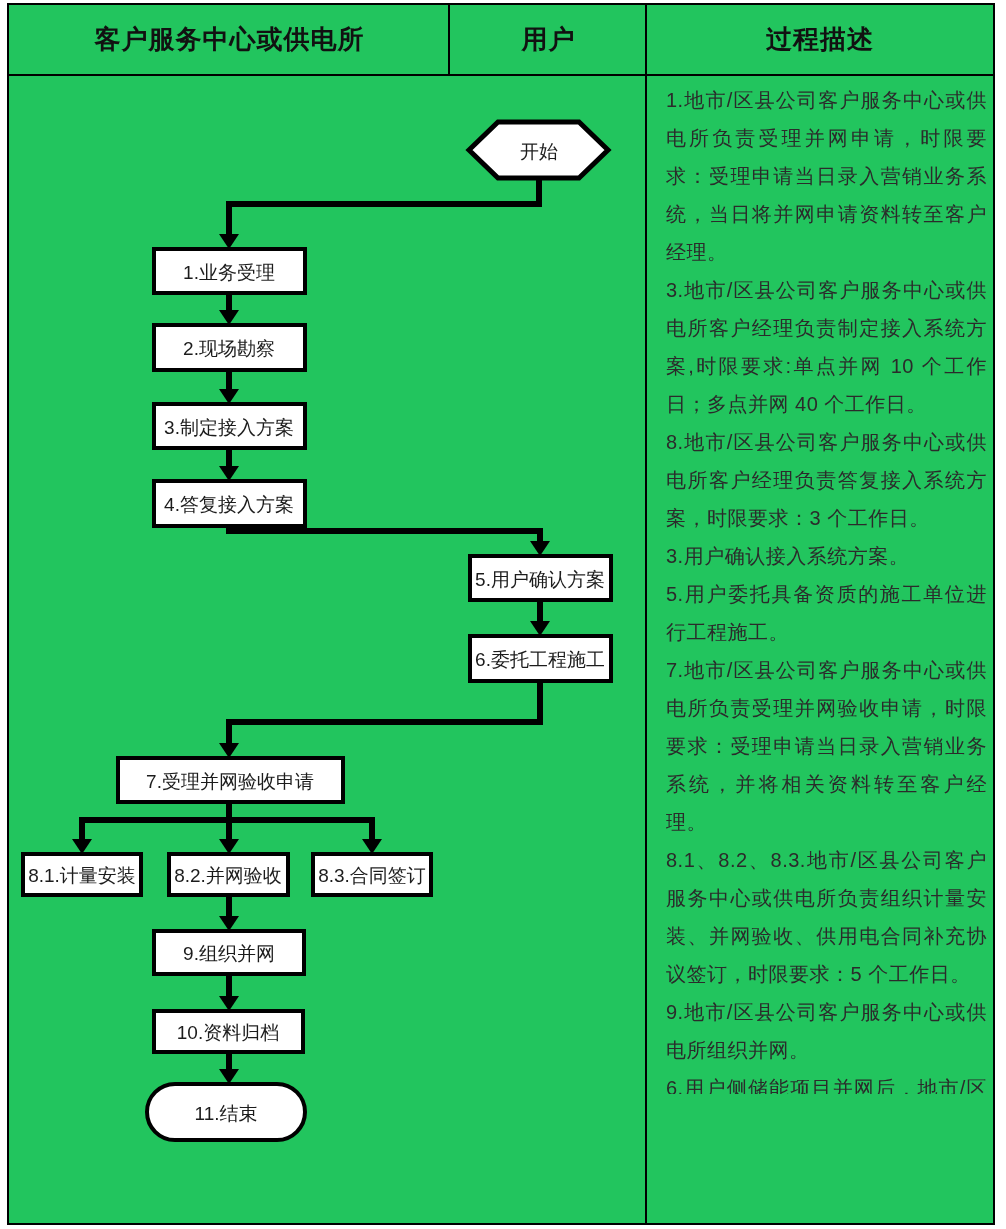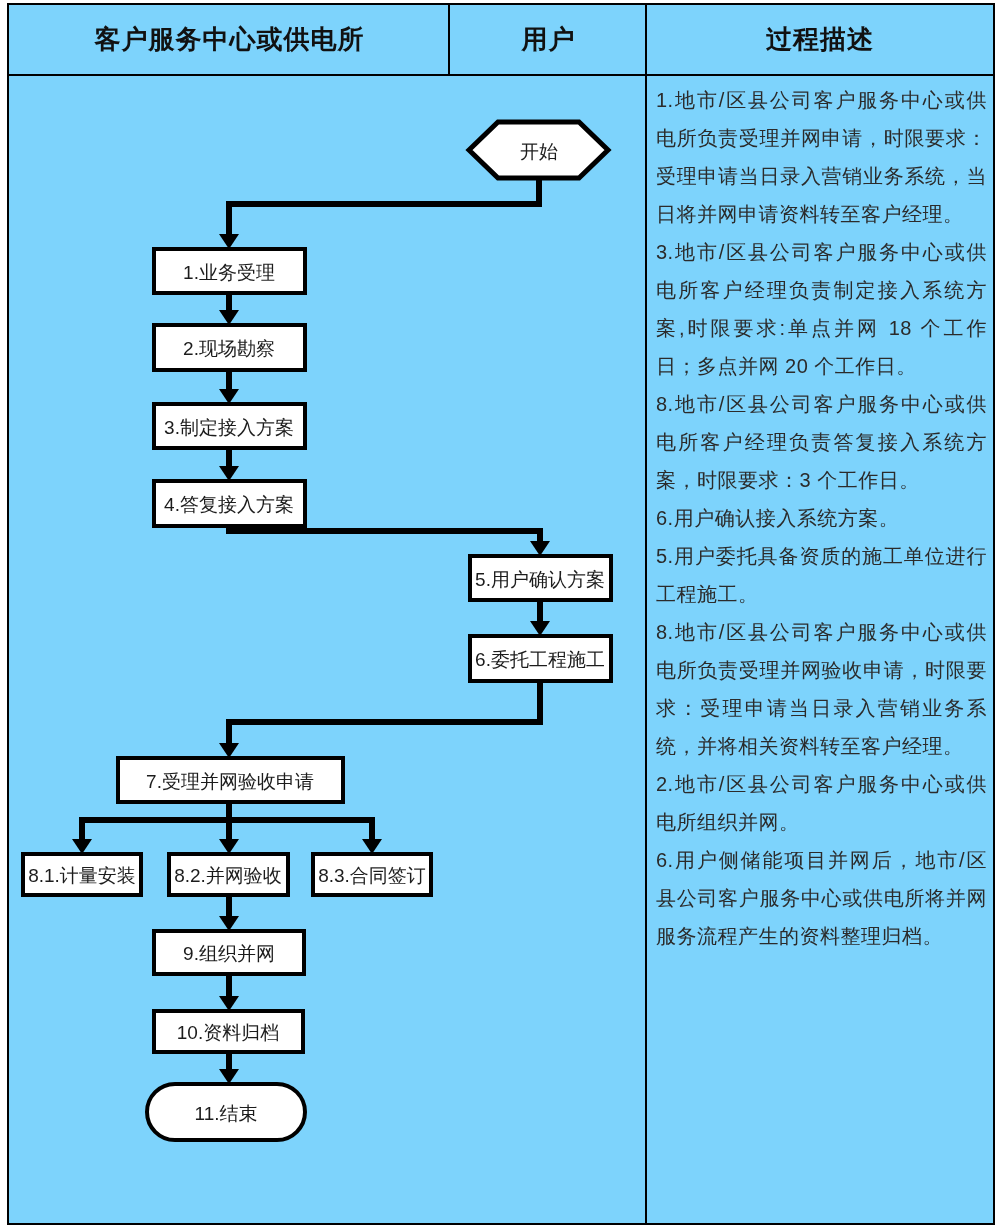--- a/index.html
+++ b/index.html
@@ -17,21 +17,21 @@
     overflow: hidden;
   }
   .frame {
     position: absolute;
     left: 7px;
     top: 3px;
     width: 988px;
     height: 1222px;
     border: 2px solid #000;
     box-sizing: border-box;
-    background: #7dd3fc;
+    background: #22c55e;
   }
   
   .header {
     position: absolute;
     left: 0; top: 0;
     width: 984px;
     height: 71px;
     border-bottom: 2px solid #000;
     box-sizing: border-box;
   }
@@ -73,21 +73,21 @@
     font-weight: 500;
     fill: #1c1c1c;
   }
   
   .desc-area {
     position: absolute;
     left: 638px; top: 71px;
     width: 346px;
     height: 1018px;
     box-sizing: border-box;
-    padding: 5px 6px 0 9px;
+    padding: 5px 6px 0 19px;
     overflow: hidden;
   }
   .desc-area p {
     margin: 0;
     font-size: 20px;
     line-height: 38px;
     text-align: justify;
     color: #2b2b2b;
     letter-spacing: 0.5px;
   }
@@ -201,23 +201,24 @@
           <g>
             <rect x="138" y="1008" width="158" height="56" rx="28" ry="28" fill="#fff" stroke="#000" stroke-width="4"></rect>
             <text x="217" y="1037" text-anchor="middle" dominant-baseline="central">11.结束</text>
           </g>
         </g>
       </svg>
     </div>
 
     <div class="desc-area">
       <p>1.地市/区县公司客户服务中心或供电所负责受理并网申请，时限要求：受理申请当日录入营销业务系统，当日将并网申请资料转至客户经理。</p>
-      <p>3.地市/区县公司客户服务中心或供电所客户经理负责制定接入系统方案,时限要求:单点并网 18 个工作日；多点并网 20 个工作日。</p>
+      <p>3.地市/区县公司客户服务中心或供电所客户经理负责制定接入系统方案,时限要求:单点并网 10 个工作日；多点并网 40 个工作日。</p>
       <p>8.地市/区县公司客户服务中心或供电所客户经理负责答复接入系统方案，时限要求：3 个工作日。</p>
-      <p>6.用户确认接入系统方案。</p>
+      <p>3.用户确认接入系统方案。</p>
       <p>5.用户委托具备资质的施工单位进行工程施工。</p>
-      <p>8.地市/区县公司客户服务中心或供电所负责受理并网验收申请，时限要求：受理申请当日录入营销业务系统，并将相关资料转至客户经理。</p>
-      <p>2.地市/区县公司客户服务中心或供电所组织并网。</p>
+      <p>7.地市/区县公司客户服务中心或供电所负责受理并网验收申请，时限要求：受理申请当日录入营销业务系统，并将相关资料转至客户经理。</p>
+      <p>8.1、8.2、8.3.地市/区县公司客户服务中心或供电所负责组织计量安装、并网验收、供用电合同补充协议签订，时限要求：5 个工作日。</p>
+      <p>9.地市/区县公司客户服务中心或供电所组织并网。</p>
       <p>6.用户侧储能项目并网后，地市/区县公司客户服务中心或供电所将并网服务流程产生的资料整理归档。</p>
     </div>
 
   </div>
 </div>
 
 </body></html>

